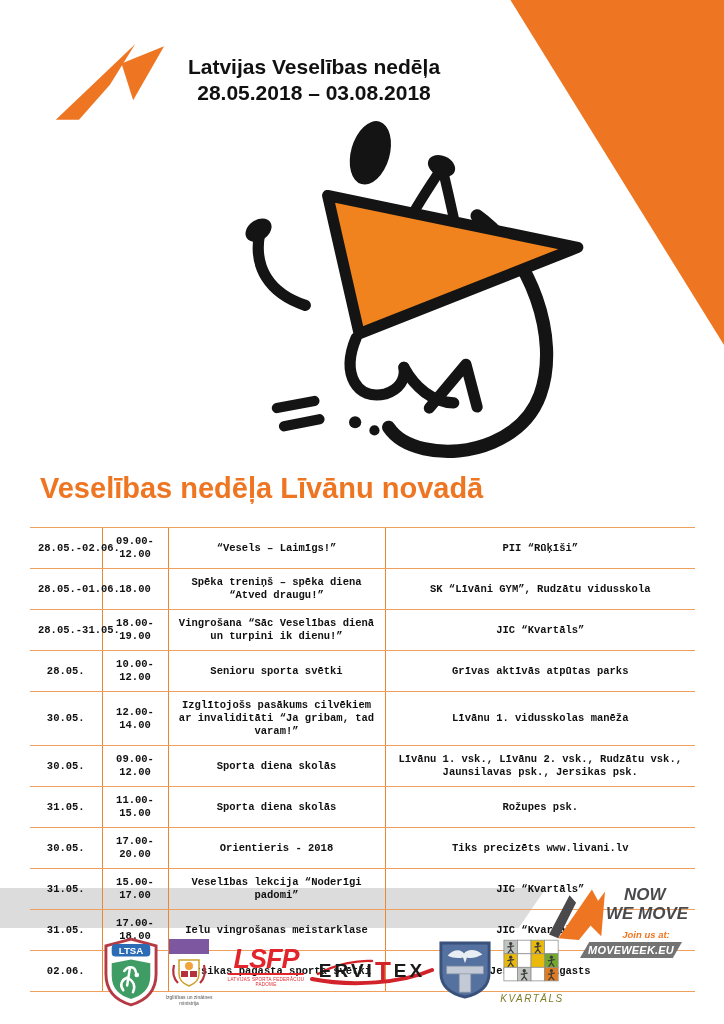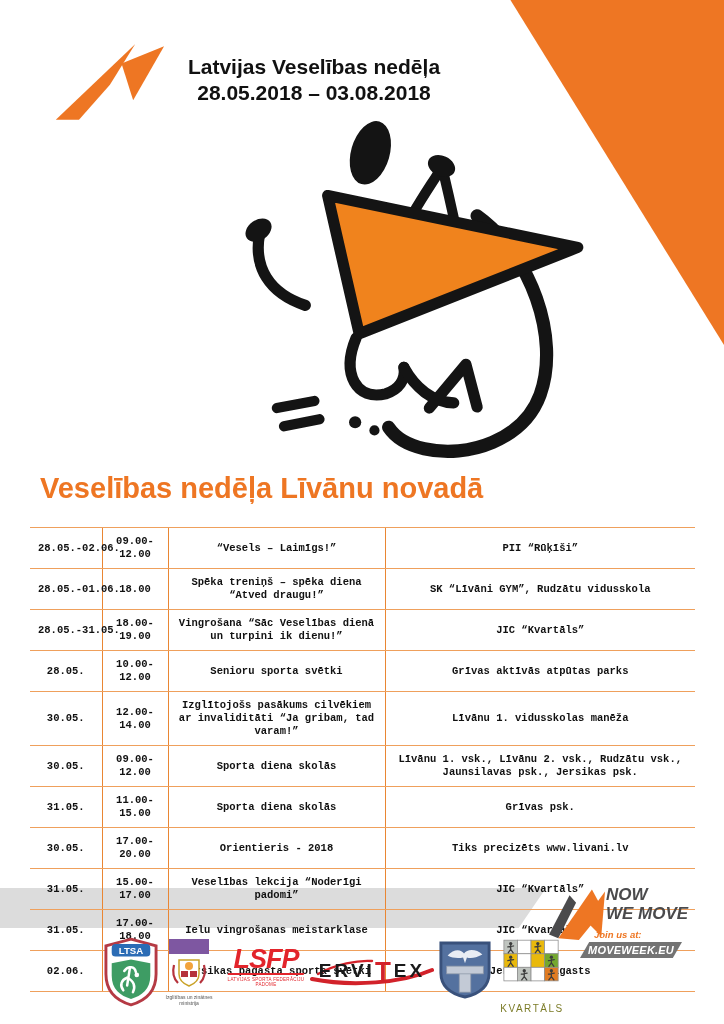--- a/index.html
+++ b/index.html
@@ -40,23 +40,23 @@
     padding:7px 8px; vertical-align:middle;
     border-top:1px solid #EFA05C; border-bottom:1px solid #EFA05C;
   }
   table.schedule td + td { border-left:1px solid #E98633; }
   
   .nwm-arrow { position:absolute; left:546px; top:884px; width:62px; height:56px; }
   .nwm-text {
     position:absolute; left:606px; top:885px; width:112px;
     color:#4A4A4C; font-style:italic; font-weight:bold; font-size:17px; line-height:19px;
   }
-  .nwm-text .l1 { display:block; }
+  .nwm-text .l1 { padding-left:18px; display:block; }
   .nwm-join {
-    position:absolute; left:594px; top:929px; width:104px; 
+    position:absolute; left:594px; top:929px; width:104px; text-align:center;
     color:#EE7623; font-style:italic; font-weight:bold; font-size:9.5px;
   }
   .nwm-banner {
     position:absolute; left:580px; top:942px; width:102px; height:16px;
     background:#737373; clip-path:polygon(9% 0,100% 0,91% 100%,0 100%);
     display:flex; align-items:center; justify-content:center;
     color:#fff; font-style:italic; font-weight:bold; font-size:11px; letter-spacing:0.2px;
   }
   
   .org-block { position:absolute; left:26px; top:940px; width:80px; }
@@ -68,21 +68,21 @@
   .lsfp-word { font-size:27px; font-weight:bold; font-style:italic; color:#E2242B; letter-spacing:-1px; line-height:26px; }
   .lsfp-line { height:2px; background:#E2242B; margin:1px 4px 2px; transform:skewX(-25deg); }
   .lsfp-cap { font-size:4.5px; color:#E2242B; letter-spacing:0.3px; }
   .logo-ervitex { position:absolute; left:310px; top:950px; width:124px; height:36px; }
   .erv-text { position:absolute; left:0; top:6px; width:124px; text-align:center;
     font-size:19px; font-weight:bold; letter-spacing:3px; color:#1a1a1a; white-space:nowrap; }
   .erv-t { color:#D2222A; font-size:26px; vertical-align:-3px; }
   .erv-swoosh { position:absolute; left:0; top:0; width:124px; height:36px; }
   .logo-shield { position:absolute; left:438px; top:940px; }
   .logo-kvartals { position:absolute; left:500px; top:938px; width:64px; text-align:center; }
-  .kvartals-cap { font-size:10px; letter-spacing:1.5px; color:#7C7C28; margin-top:14px; }
+  .kvartals-cap { font-size:10px; font-style:italic; letter-spacing:1.5px; color:#7C7C28; margin-top:4px; }
 </style>
 </head>
 <body>
 
 <div class="page">
 
   <div class="orange-corner"></div>
   <div class="gray-band"></div>
 
   <svg class="header-logo" viewBox="0 0 120 92">
@@ -166,21 +166,21 @@
           <tr>
             <td>30.05.</td>
             <td>09.00-12.00</td>
             <td>Sporta diena skolās</td>
             <td>Līvānu 1. vsk., Līvānu 2. vsk., Rudzātu vsk., Jaunsilavas psk., Jersikas psk.</td>
           </tr>
           <tr>
             <td>31.05.</td>
             <td>11.00-15.00</td>
             <td>Sporta diena skolās</td>
-            <td>Grīvas psk.</td>
+            <td>Rožupes psk.</td>
           </tr>
           <tr>
             <td>30.05.</td>
             <td>17.00-20.00</td>
             <td>Orientieris - 2018</td>
             <td>Tiks precizēts www.livani.lv</td>
           </tr>
           <tr>
             <td>31.05.</td>
             <td>15.00-17.00</td>

